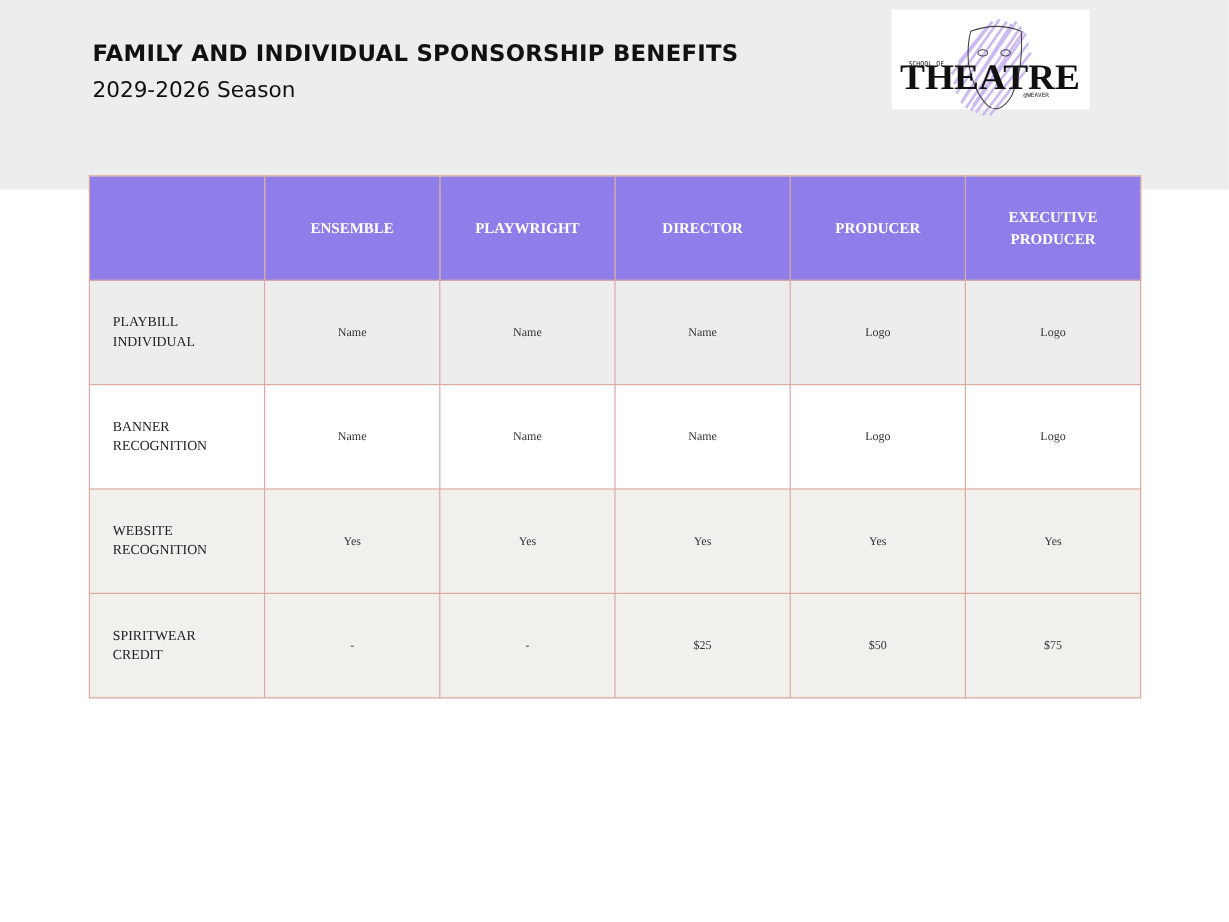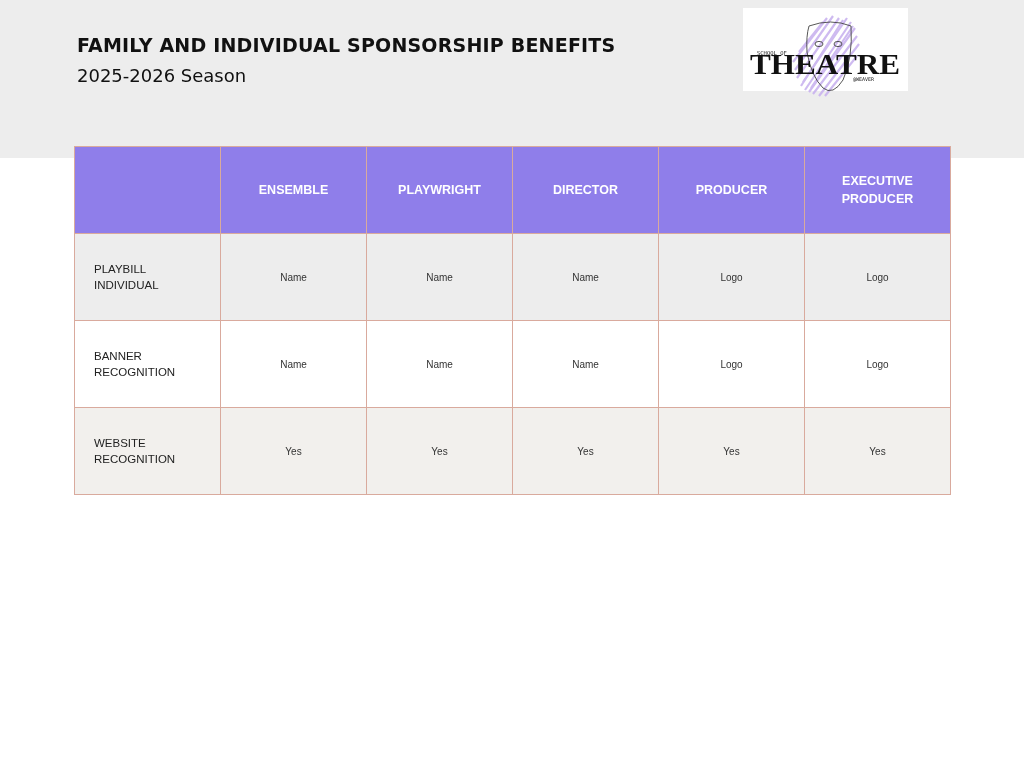--- a/index.html
+++ b/index.html
@@ -27,21 +27,21 @@
     }
     .logo {
       position: absolute; left: 743px; top: 8px; width: 165px; height: 83px;
       background: #ffffff;
     }
     .logo svg { display: block; }
 
     table.benefits {
       position: absolute; left: 74px; top: 146px;
       width: 876px; border-collapse: collapse; table-layout: fixed;
-      font-family: Liberation Sans, sans-serif;
+      font-family: Liberation Serif, serif;
     }
     table.benefits td, table.benefits th {
       border: 1.5px solid #d9aa9d;
       height: 86px; padding: 0;
       text-align: center; vertical-align: middle;
       font-size: 10px; color: #333;
     }
     table.benefits th {
       background: #8f7eea; color: #ffffff;
       font-size: 12.5px; font-weight: bold; line-height: 18px;
@@ -54,21 +54,21 @@
     tr.bg-w td { background: #ffffff; }
     tr.bg-b td { background: #f2f0ed; }
     col.c0 { width: 146px; }
     col.cx { width: 146px; }
   </style>
 </head>
 <body>
 
 <div class="header-band">
   <div class="title">FAMILY AND INDIVIDUAL SPONSORSHIP BENEFITS</div>
-  <div class="subtitle">2025-2026 Season</div>
+  <div class="subtitle">2029-2026 Season</div>
 </div>
 
 <div class="logo">
   <svg width="165" height="98" viewBox="0 0 165 98">
 
     <g stroke="#c9b3ef" stroke-width="2.2" fill="none" opacity="0.9">
       <path d="M58 78 L100 12"></path>
         <path d="M62 82 L108 14"></path>
         <path d="M54 70 L96 10"></path>
       <path d="M66 84 L112 20"></path>
@@ -128,14 +128,22 @@
       <td>Logo</td>
     </tr>
     <tr class="bg-b">
       <td class="rowlabel" style="padding-right:40px;">WEBSITE RECOGNITION</td>
       <td>Yes</td>
       <td>Yes</td>
       <td>Yes</td>
       <td>Yes</td>
       <td>Yes</td>
     </tr>
+    <tr class="bg-b">
+      <td class="rowlabel" style="padding-right:40px;">SPIRITWEAR CREDIT</td>
+      <td>-</td>
+      <td>-</td>
+      <td>$25</td>
+      <td>$50</td>
+      <td>$75</td>
+    </tr>
   </tbody>
 </table>
 
 </body></html>

